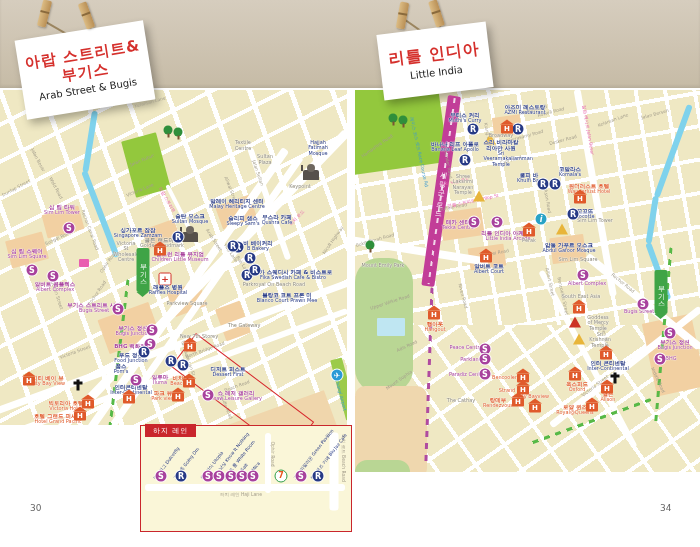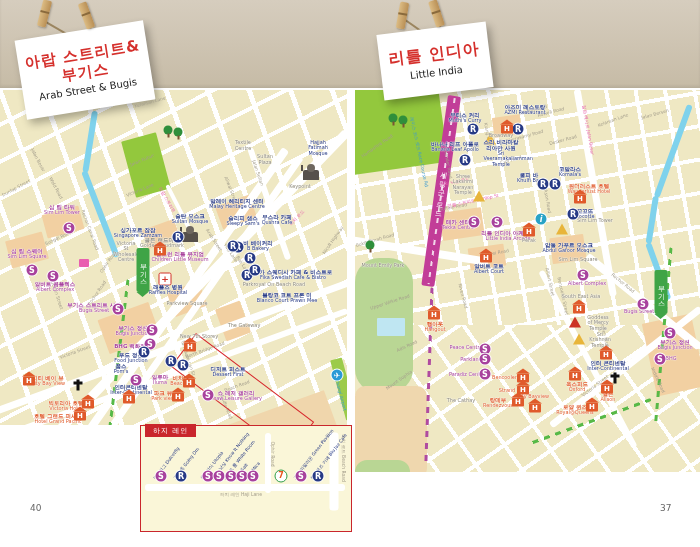--- a/index.html
+++ b/index.html
@@ -612,15 +612,15 @@
       <div class="sl la c-r" style="left: 36px; top: 42px; --r: -52deg;">고잉 옴 Going Om</div>
       <div class="sl la c-r" style="left: 63px; top: 42px; --r: -52deg;">유토피아 Utopia</div>
       <div class="sl la c-r" style="left: 74px; top: 42px; --r: -52deg;">노 잇 낫싱 Know It Nothing</div>
       <div class="sl la c-r" style="left: 86px; top: 42px; --r: -52deg;">화이트 룸 White Room</div>
       <div class="sl la c-r" style="left: 97px; top: 42px; --r: -52deg;">솔트 Salt</div>
       <div class="sl la c-r" style="left: 108px; top: 42px; --r: -52deg;">미카 Mica</div>
       <div class="sl la c-r" style="left: 156px; top: 42px; --r: -52deg;">그린 파빌리온 Green Pavilion</div>
       <div class="sl la c-r" style="left: 173px; top: 42px; --r: -52deg;">블루재즈 카페 Blu Jaz Cafe</div>
     </div>
 
-  <div class="pageno" id="pageno-left">40</div>
-  <div class="pageno" id="pageno-right">37</div>
+  <div class="pageno" id="pageno-left">30</div>
+  <div class="pageno" id="pageno-right">34</div>
 </div>
 
 </body></html>

